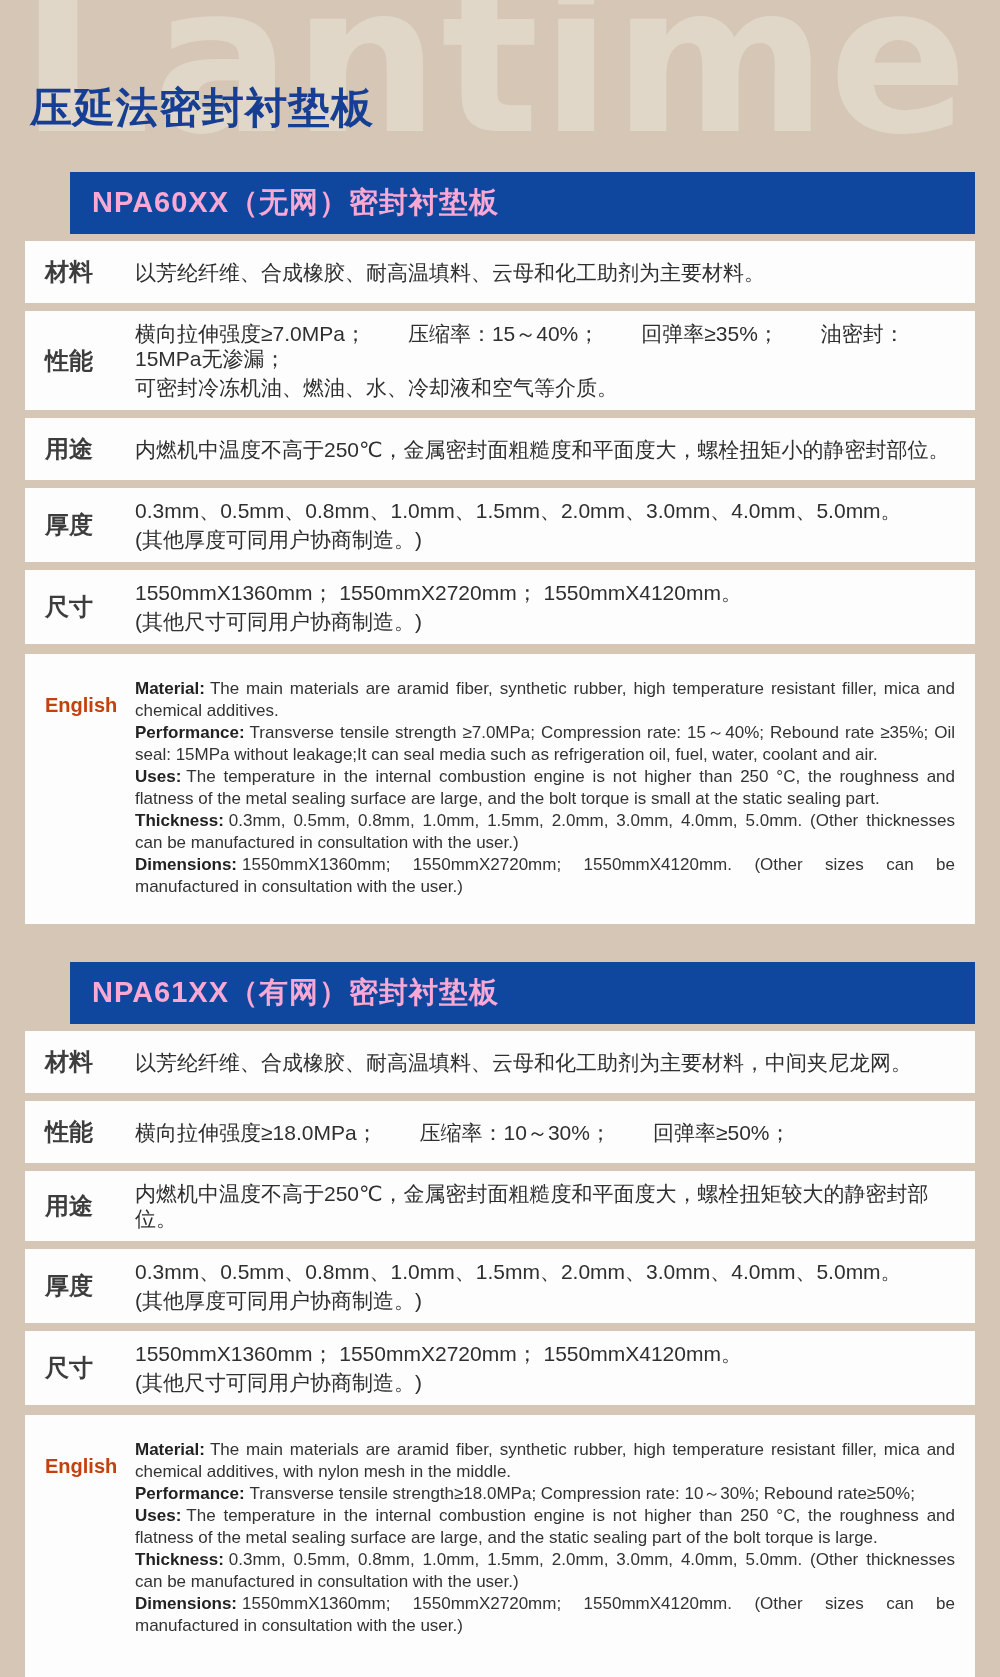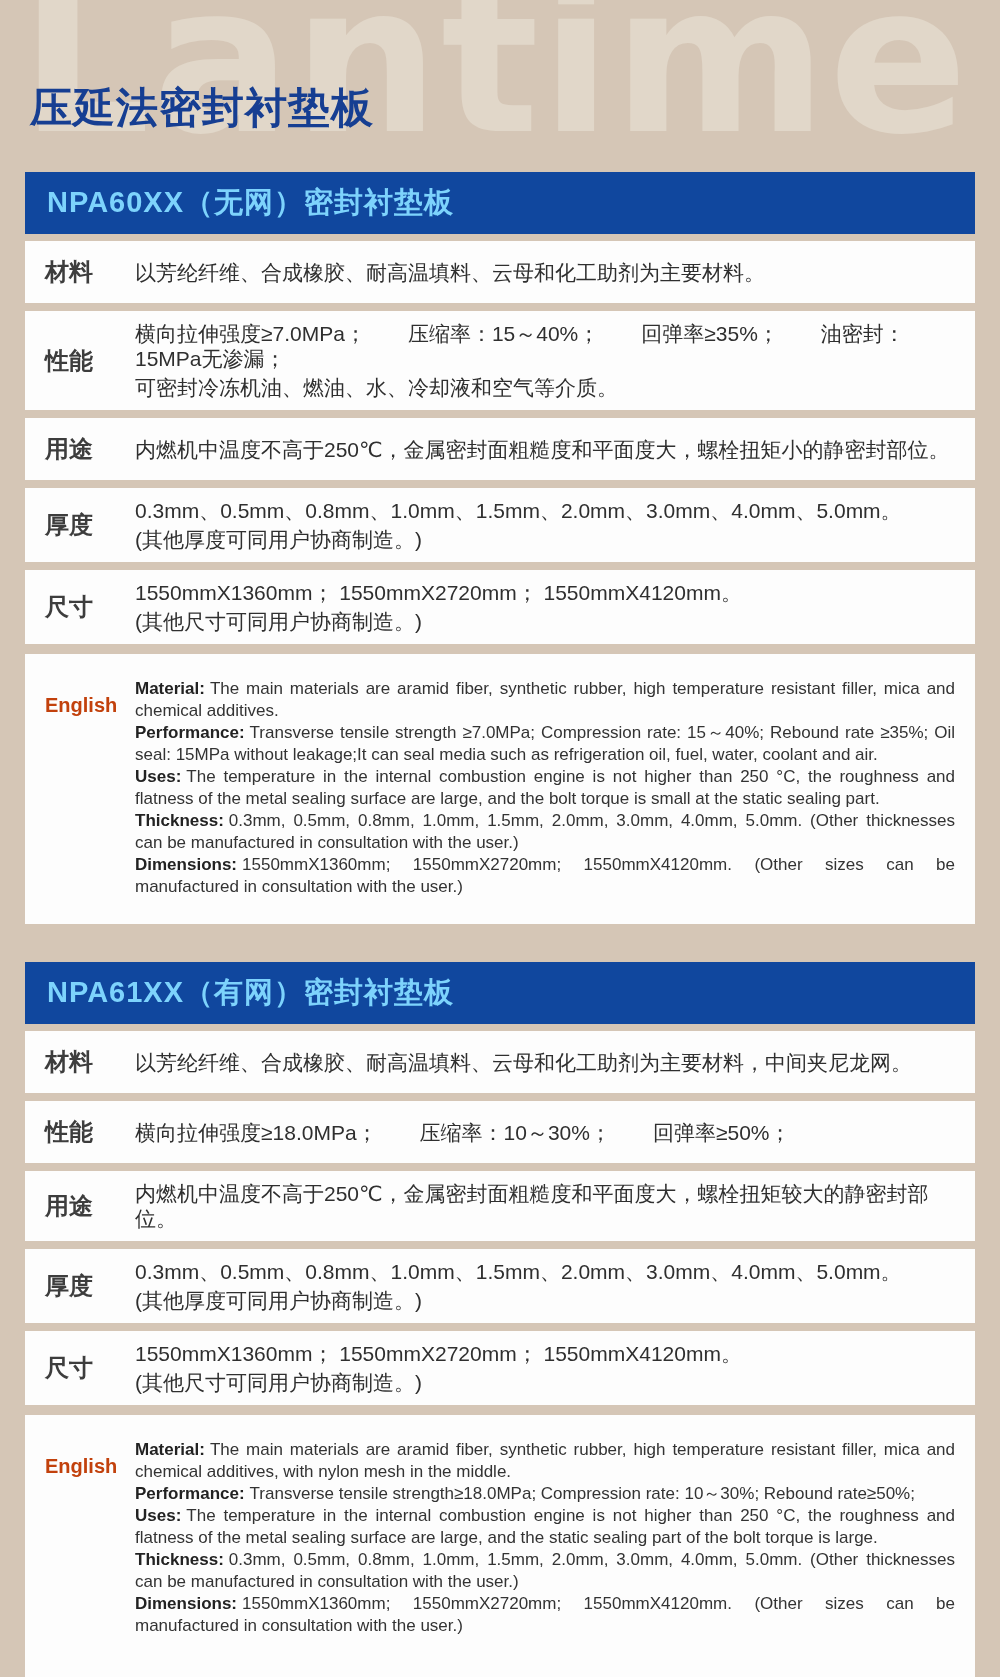--- a/index.html
+++ b/index.html
@@ -16,24 +16,25 @@
     letter-spacing:2px; white-space:nowrap; line-height:1.1;
     user-select:none;
   }
   .title {
     position:absolute; top:80px; left:30px;
     font-size:42px; font-weight:900; color:#163e92;
     letter-spacing:1px;
   }
   .content { position:absolute; top:172px; left:25px; width:950px; }
   .bar {
-    background:#10479e; color:#7dd3fc; height:62px;
+    background:#10479e; color:#f9a8d4; height:62px;
     display:flex; align-items:center; padding-left:22px;
     font-size:29px; font-weight:bold; letter-spacing:1px;
     margin-bottom:7px;
+    margin-left:45px;
   }
   .row {
     background:#fdfdfd; display:flex; align-items:center;
     min-height:62px; padding:8px 22px 8px 20px; margin-bottom:8px;
   }
   .lbl {
     width:90px; flex:none;
     font-size:24px; font-weight:bold; color:#3d3d3d;
   }
   .val { flex:1; font-size:21px; color:#2f2f2f; line-height:25px; }

